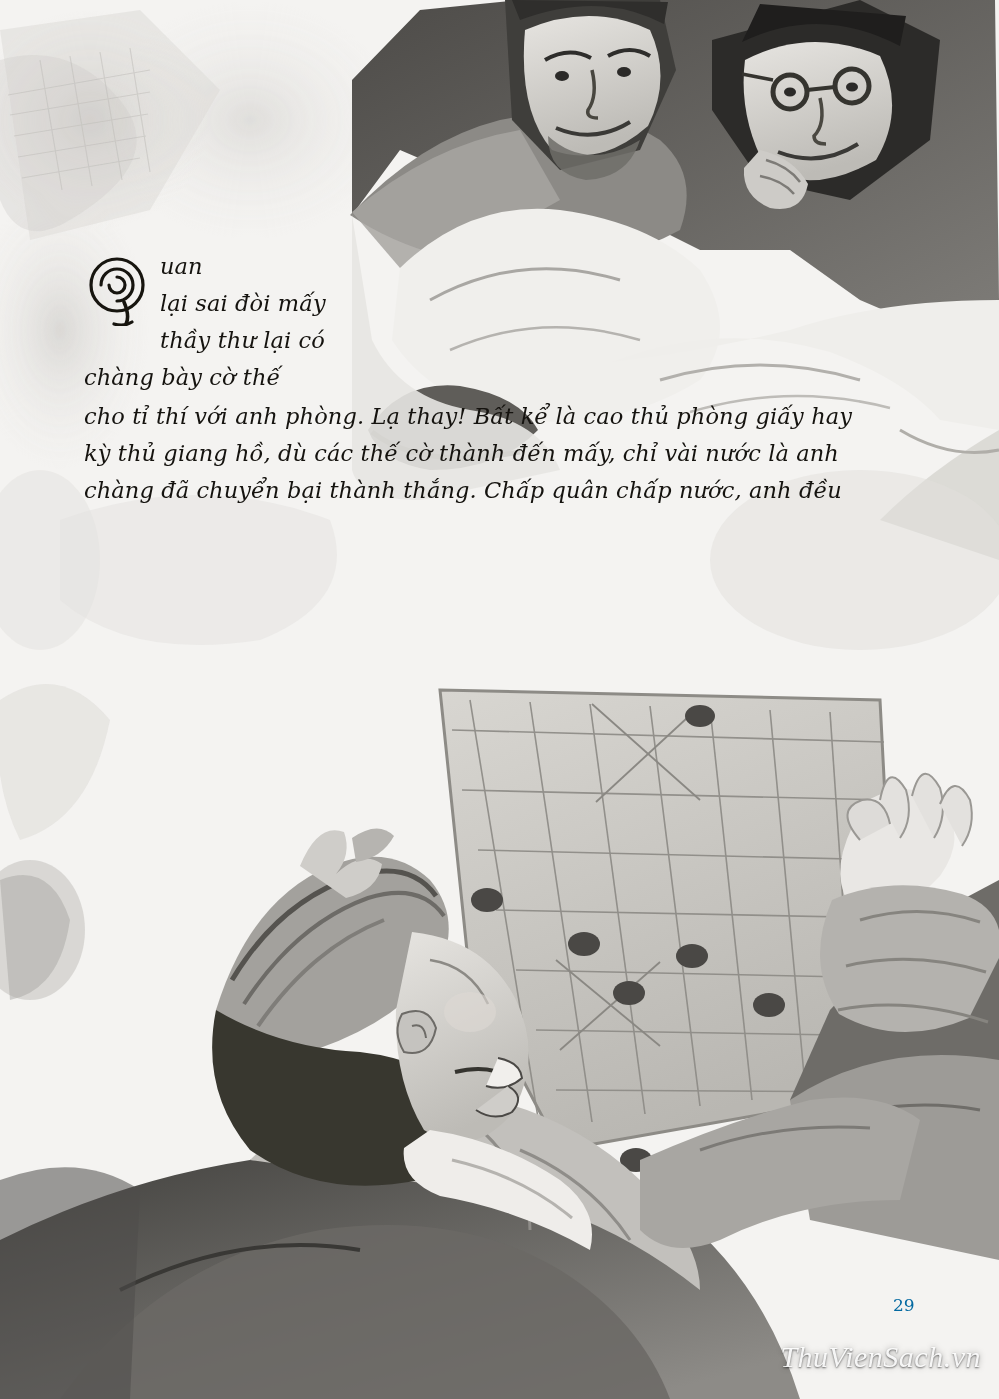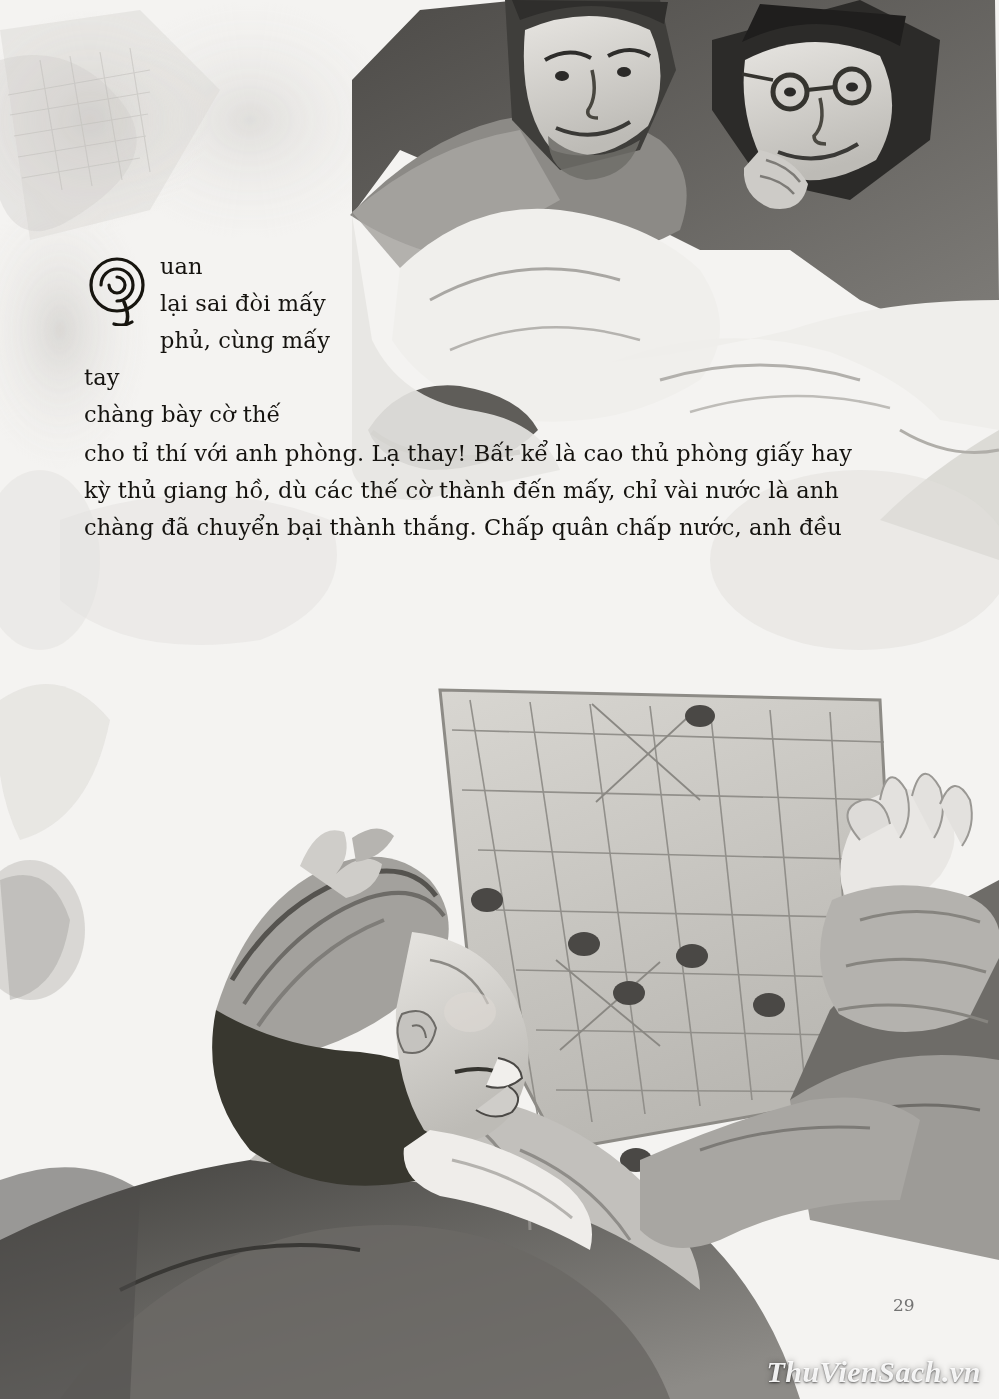--- a/index.html
+++ b/index.html
@@ -42,45 +42,46 @@
     height: 72px;
     margin: 6px 4px 0 0;
     position: relative;
   }
   .dropcap svg { display: block; }
   .narrow-lines {
     width: 270px;
   }
   .narrow-lines p, .wide-lines p {
     margin: 0;
+    font-style: italic;
   }
   .wide-lines {
     clear: left;
     width: 840px;
     padding-top: 2px;
   }
   .page-number {
     position: absolute;
     left: 893px;
     top: 1295px;
     font-family: "DejaVu Serif", serif;
     font-size: 17px;
-    color: #737373;
+    color: #0369a1;
     z-index: 50;
     text-align: center;
   }
   .watermark {
     position: absolute;
     right: 18px;
-    bottom: 10px;
+    bottom: 25px;
     z-index: 60;
     font-family: "Liberation Serif", serif;
     font-size: 30px;
     font-style: italic;
-    font-weight: bold;
+    font-weight: normal;
     color: rgba(255,255,255,0.92);
     text-shadow: 0 1px 2px rgba(0,0,0,0.55), 0 0 6px rgba(0,0,0,0.35);
     letter-spacing: 0.5px;
   }
 </style>
 </head>
 <body>
 
 <div class="page">
 
@@ -314,21 +315,21 @@
           <path d="M33 31 m-8 0 a8 8 0 1 0 8 -8"></path>
           <path d="M40 48 q6 14 2 22" stroke-width="3.6"></path>
           <path d="M30 70 q10 3 18 -2" stroke-width="3.2"></path>
         </g>
       </svg>
     </div>
 
     <div class="narrow-lines">
       <p>uan</p>
       <p>lại sai đòi mấy</p>
-      <p>phủ, cùng mấy tay</p>
+      <p>thầy thư lại có</p>
       <p>chàng bày cờ thế</p>
     </div>
 
     <div class="wide-lines">
       <p>cho tỉ thí với anh phòng. Lạ thay! Bất kể là cao thủ phòng giấy hay</p>
       <p>kỳ thủ giang hồ, dù các thế cờ thành đến mấy, chỉ vài nước là anh</p>
       <p>chàng đã chuyển bại thành thắng. Chấp quân chấp nước, anh đều</p>
     </div>
   </div>
 

